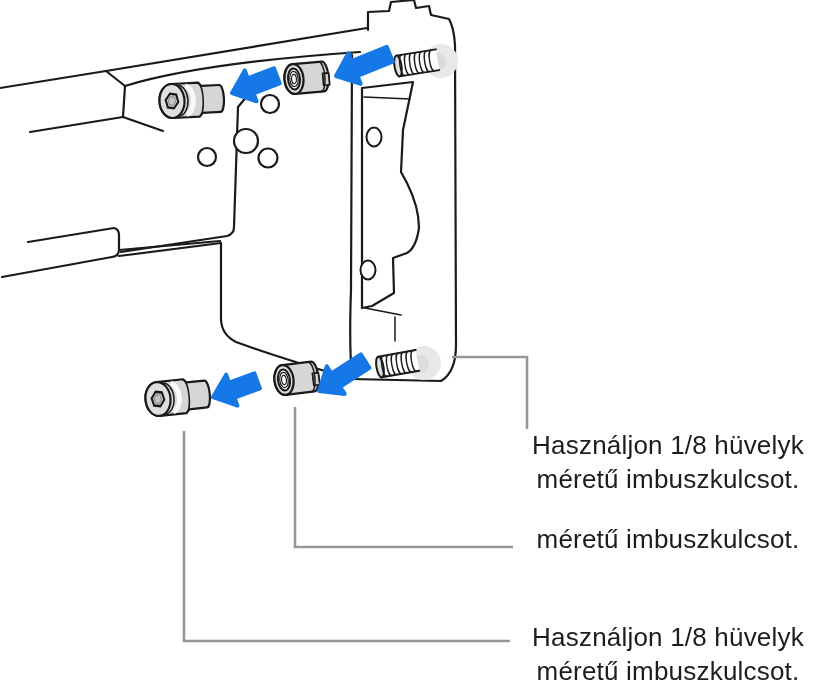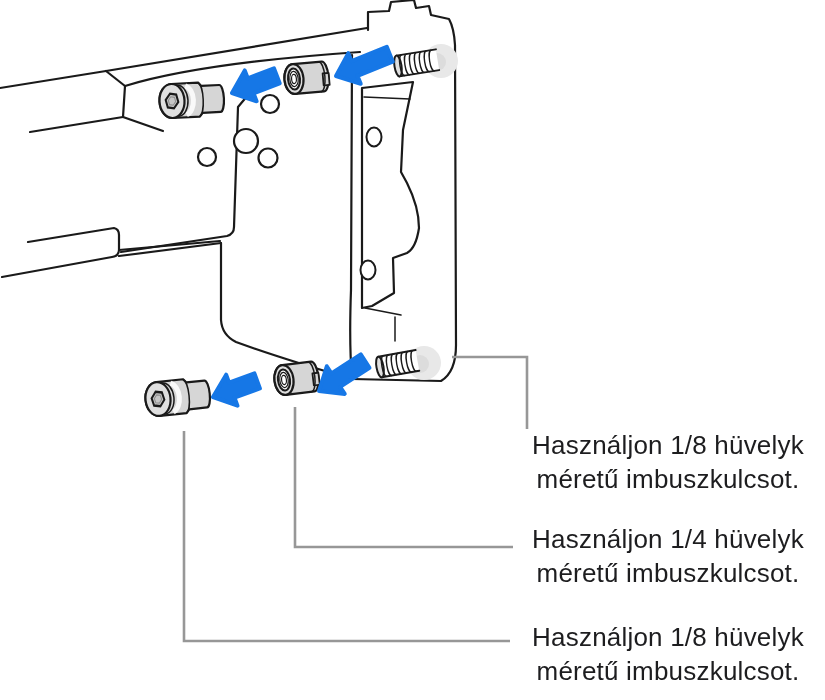--- a/index.html
+++ b/index.html
@@ -165,21 +165,20 @@
     <path class="callout" d="M452,357 L527,357 L527,429"></path>
     <path class="callout" d="M295,407 L295,547 L513,547"></path>
     <path class="callout" d="M184,431 L184,641 L510,641"></path>
   </svg>
 
   <div class="caption" style="left:517px;top:428px;">
     <span>Használjon 1/8 hüvelyk</span>
     <span>méretű imbuszkulcsot.</span>
   </div>
   <div class="caption" style="left:517px;top:522px;">
-    <span>Használjon 1/4 hüvelyk</span>
     <span>méretű imbuszkulcsot.</span>
   </div>
   <div class="caption" style="left:517px;top:620px;">
     <span>Használjon 1/8 hüvelyk</span>
     <span>méretű imbuszkulcsot.</span>
   </div>
 
 </div>
 
 </body></html>

